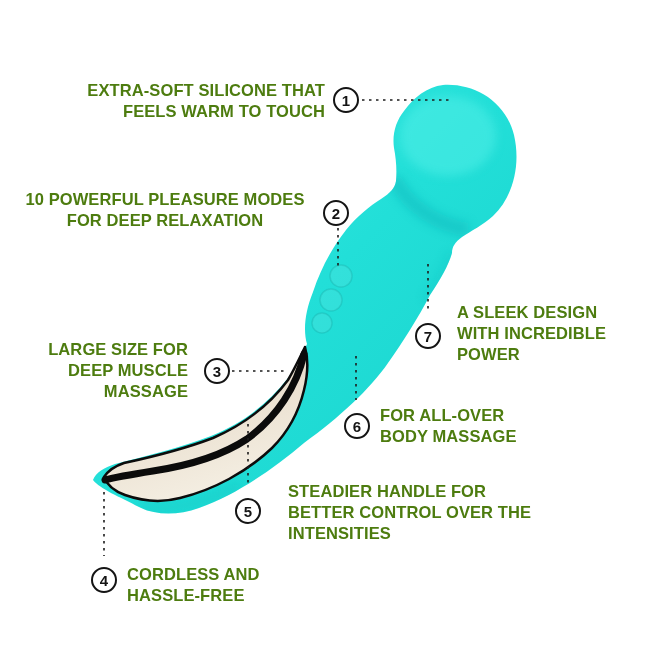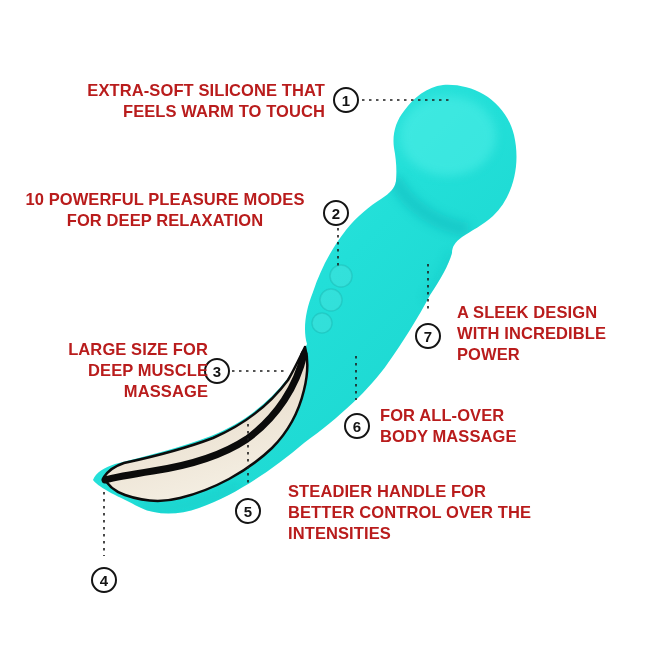--- a/index.html
+++ b/index.html
@@ -3,34 +3,34 @@
 <meta charset="utf-8">
 <style>
   html,body{margin:0;padding:0;background:#ffffff;}
   .stage{
     position:relative;width:650px;height:650px;background:#ffffff;overflow:hidden;
     font-family:"Liberation Sans",sans-serif;
   }
   .stage svg{position:absolute;left:0;top:0;}
   .callout-text{
     position:absolute;font-weight:700;font-size:16.5px;line-height:21px;
-    color:#b91c1c;white-space:pre-line;letter-spacing:0.1px;
+    color:#4d7c0f;white-space:pre-line;letter-spacing:0.1px;
   }
   .ta-r{text-align:right;}
   .ta-l{text-align:left;}
   .badge{
     position:absolute;width:26px;height:26px;box-sizing:border-box;
     border:2px solid #141414;border-radius:50%;background:#ffffff;
     display:flex;align-items:center;justify-content:center;
     font-weight:700;font-size:15px;color:#141414;
   }
   
   #t1{left:25px;top:80px;width:300px;}
   #t2{left:15px;top:189px;width:300px;text-align:center;}
-  #t3{left:58px;top:339px;width:150px;text-align:right;}
+  #t3{left:38px;top:339px;width:150px;text-align:right;}
   #t4{left:127px;top:564px;width:240px;}
   #t5{left:288px;top:481px;width:260px;}
   #t6{left:380px;top:405px;width:220px;}
   #t7{left:457px;top:302px;width:190px;}
   
   #b1{left:333px;top:87px;}
   #b2{left:323px;top:200px;}
   #b3{left:204px;top:358px;}
   #b4{left:91px;top:567px;}
   #b5{left:235px;top:498px;}
@@ -100,20 +100,22 @@
   <div class="badge" id="b6">6</div>
   <div class="badge" id="b7">7</div>
 
   <div class="callout-text ta-r" id="t1">EXTRA-SOFT SILICONE THAT
 FEELS WARM TO TOUCH</div>
   <div class="callout-text ta-r" id="t2">10 POWERFUL PLEASURE MODES
 FOR DEEP RELAXATION</div>
   <div class="callout-text ta-r" id="t3">LARGE SIZE FOR
 DEEP MUSCLE
 MASSAGE</div>
+  <div class="callout-text ta-l" id="t4">CORDLESS AND
+HASSLE-FREE</div>
   <div class="callout-text ta-l" id="t5">STEADIER HANDLE FOR
 BETTER CONTROL OVER THE
 INTENSITIES</div>
   <div class="callout-text ta-l" id="t6">FOR ALL-OVER
 BODY MASSAGE</div>
   <div class="callout-text ta-l" id="t7">A SLEEK DESIGN
 WITH INCREDIBLE
 POWER</div>
 
 </div>

